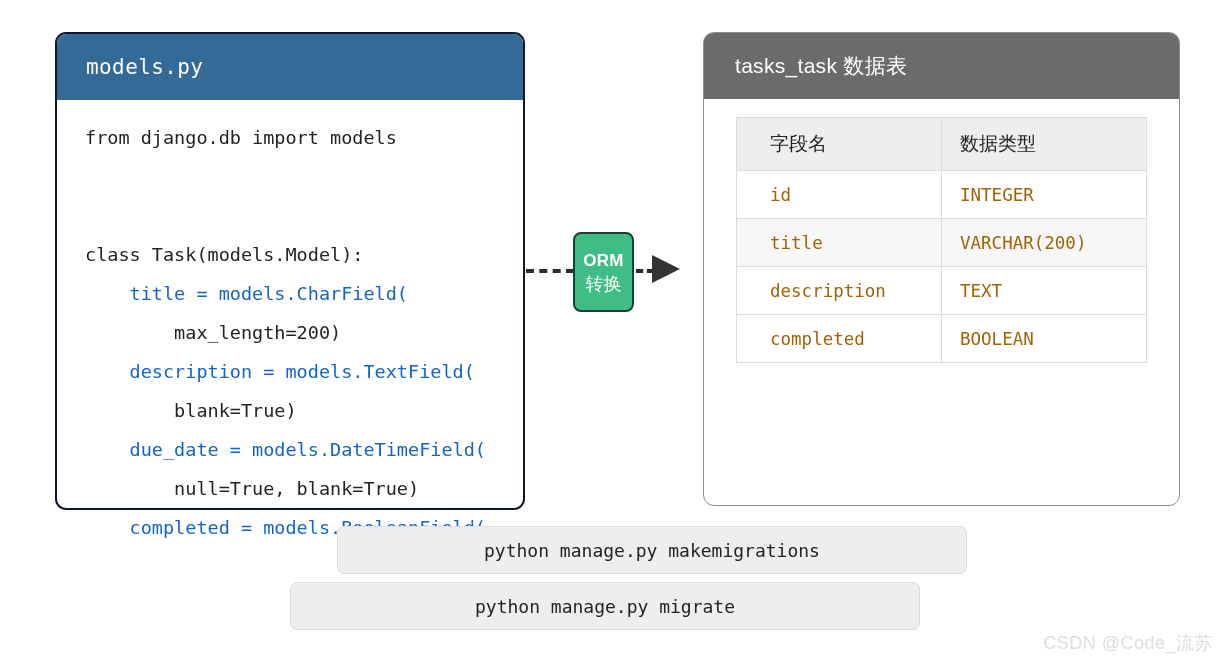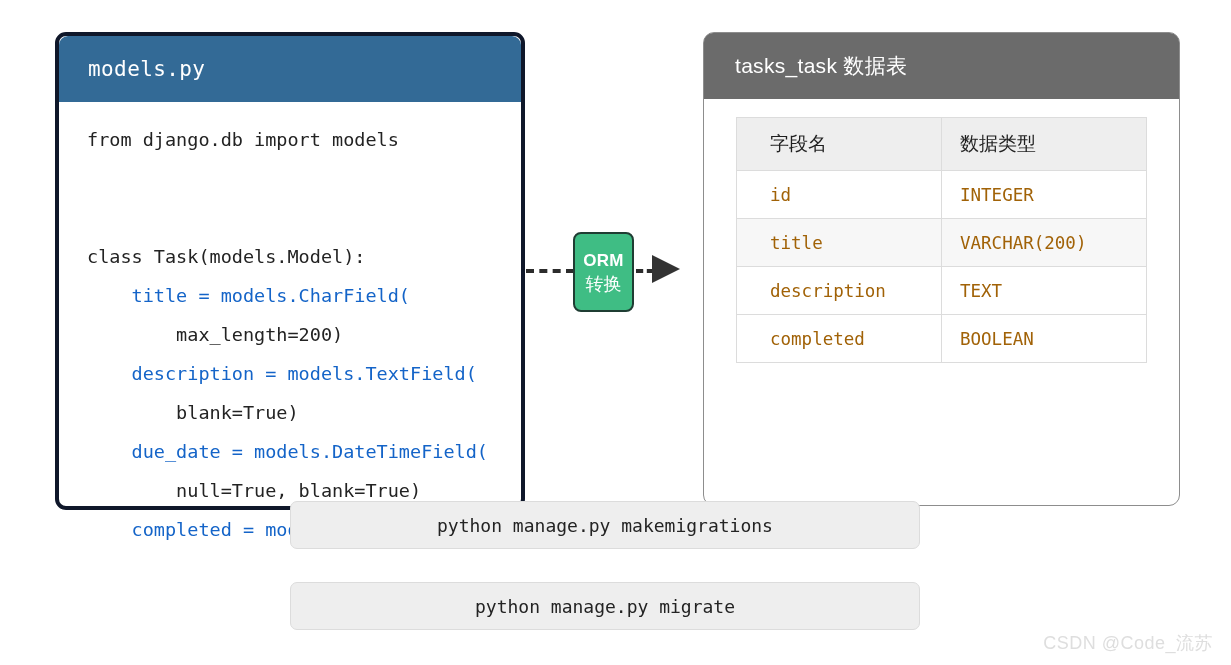--- a/index.html
+++ b/index.html
@@ -31,21 +31,21 @@
     color: #ffffff;
     border-radius: 8px 8px 0 0;
   }
 
   
   #code-panel {
     left: 55px;
     top: 32px;
     width: 470px;
     height: 478px;
-    border: 4px solid #0f172a;
+    border: 2px solid #0f172a;
     border-radius: 11px;
   }
   #code-panel-header {
     height: 66px;
     background: #336a96;
     padding-left: 29px;
     border-radius: 9px 9px 0 0;
   }
   #code-panel-title {
     font-family: "DejaVu Sans Mono", "Liberation Mono", monospace;
@@ -186,21 +186,21 @@
     background: #eeeeee;
     border: 1px solid #dcdcdc;
     border-radius: 7px;
     display: flex;
     align-items: center;
     justify-content: center;
     font-family: "DejaVu Sans Mono", "Liberation Mono", monospace;
     font-size: 18px;
     color: #232323;
   }
-  #command-box-1 { top: 501px; }
+  #command-box-1 { top: 526px; margin-left: 47px; }
   #command-box-2 { top: 582px; }
 
   
   #watermark {
     position: absolute;
     right: 18px;
     bottom: 10px;
     font-size: 18px;
     color: #dedede;
     letter-spacing: 0.5px;

